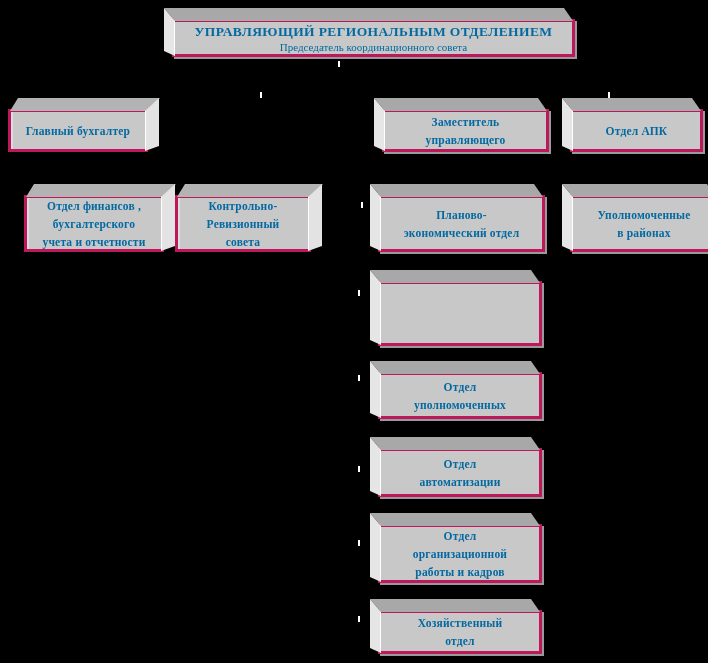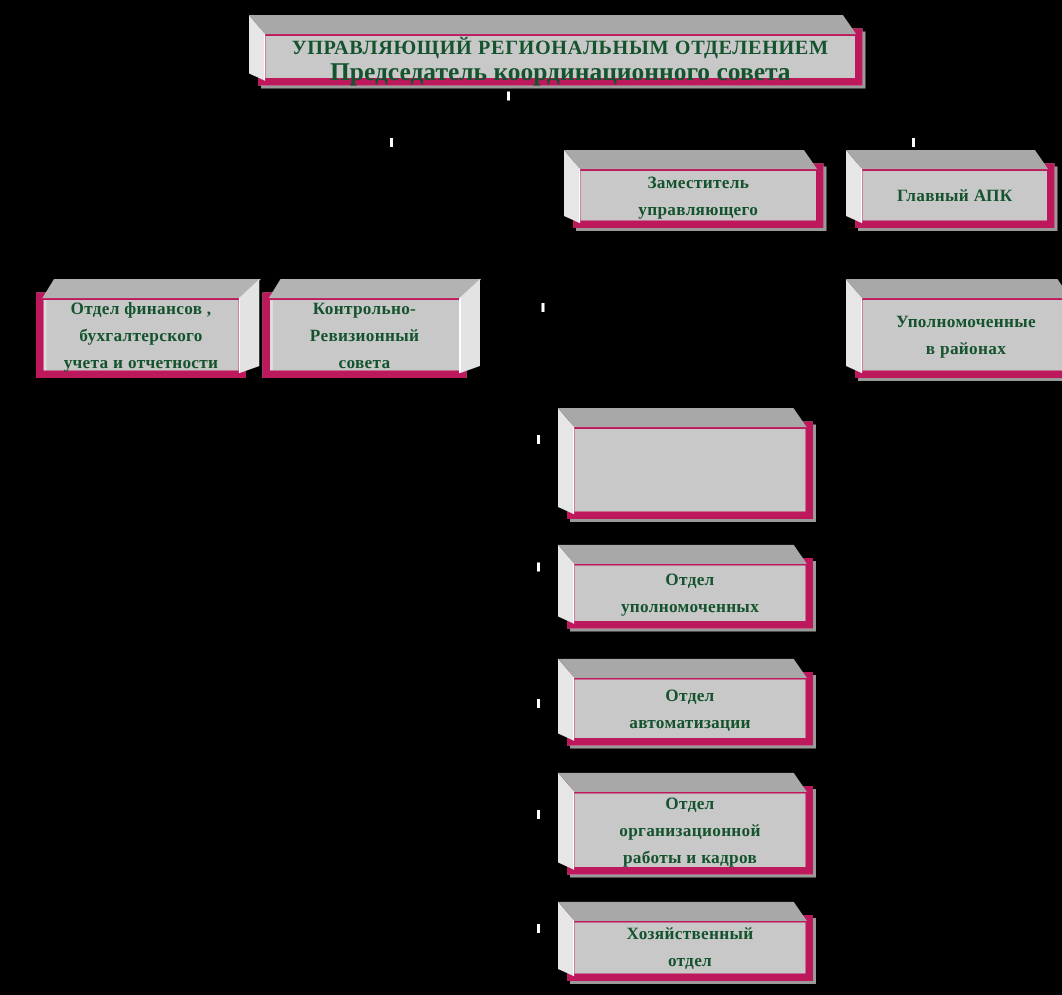--- a/index.html
+++ b/index.html
@@ -5,23 +5,23 @@
   html, body { margin:0; padding:0; background:#000; }
   .canvas {
     position:relative; width:708px; height:663px;
     background:#000; overflow:hidden;
     font-family:"Liberation Serif","DejaVu Serif",serif;
   }
 
   
   .box {
     position:absolute; box-sizing:border-box;
-    background:#c8c8c8; border:5px solid #be185d;
+    background:#c8c8c8; border:3px solid #be185d;
     display:flex; align-items:center; justify-content:center;
-    text-align:center; color:#14532d;
+    text-align:center; color:#0369a1;
   }
   .ft, .fs { position:absolute; display:block; }
 
   
   .ext-left .ft {
     left:-11px; top:-14px; height:13px; width:calc(100% + 12px);
     background:#a8a8a8;
     clip-path:polygon(0 0, calc(100% - 9px) 0, 100% 100%, 11px 100%);
   }
   .ext-left .fs {
@@ -49,71 +49,82 @@
   .label {
     font-weight:bold; font-size:11.5px; line-height:18px;
     white-space:pre-line; padding:0 4px; letter-spacing:.2px;
   }
   .title-wrap { line-height:1; padding-top:1px; }
   .title-line1 {
     display:block; font-weight:bold; font-size:13.5px;
     line-height:17px; letter-spacing:.4px;
   }
   .title-line2 {
-    display:block; font-weight:bold; font-size:17px; line-height:15px;
+    display:block; font-weight:normal; font-size:11px; line-height:15px;
   }
 
   
   .stub { position:absolute; width:2px; height:6px; background:#fff; z-index:5; }
 </style>
 </head>
 <body>
 
 <div class="canvas">
 
   <div class="box ext-left" style="left:172px;top:19px;width:403px;height:38px">
     <i class="ft"></i>
     <i class="fs"></i>
     <span class="title-wrap">
       <span class="title-line1">УПРАВЛЯЮЩИЙ РЕГИОНАЛЬНЫМ ОТДЕЛЕНИЕМ</span>
       <span class="title-line2">Председатель координационного совета</span>
     </span>
   </div>
 
+  <div class="box ext-right" style="left:8px;top:109px;width:140px;height:43px">
+    <i class="ft"></i>
+    <i class="fs"></i>
+    <span class="label">Главный бухгалтер</span>
+  </div>
 
 
   <div class="box ext-left" style="left:382px;top:109px;width:167px;height:43px">
     <i class="ft"></i>
     <i class="fs"></i>
     <span class="label">Заместитель
 управляющего</span>
   </div>
 
   <div class="box ext-left" style="left:570px;top:109px;width:133px;height:43px">
     <i class="ft"></i>
     <i class="fs"></i>
-    <span class="label">Главный АПК</span>
+    <span class="label">Отдел АПК</span>
   </div>
 
   <div class="box ext-right" style="left:24px;top:195px;width:140px;height:57px">
     <i class="ft"></i>
     <i class="fs"></i>
     <span class="label">Отдел финансов ,
 бухгалтерского
 учета и отчетности</span>
   </div>
 
   <div class="box ext-right" style="left:175px;top:195px;width:136px;height:57px">
     <i class="ft"></i>
     <i class="fs"></i>
     <span class="label">Контрольно-
 Ревизионный
 совета</span>
   </div>
 
+  <div class="box ext-left" style="left:378px;top:195px;width:167px;height:57px">
+    <i class="ft"></i>
+    <i class="fs"></i>
+    <span class="label">Планово-
+экономический отдел</span>
+  </div>
 
   <div class="box ext-left" style="left:570px;top:195px;width:148px;height:57px">
     <i class="ft"></i>
     <i class="fs"></i>
     <span class="label">Уполномоченные
 в районах</span>
   </div>
 
   <div class="box ext-left" style="left:378px;top:281px;width:164px;height:65px">
     <i class="ft"></i>

